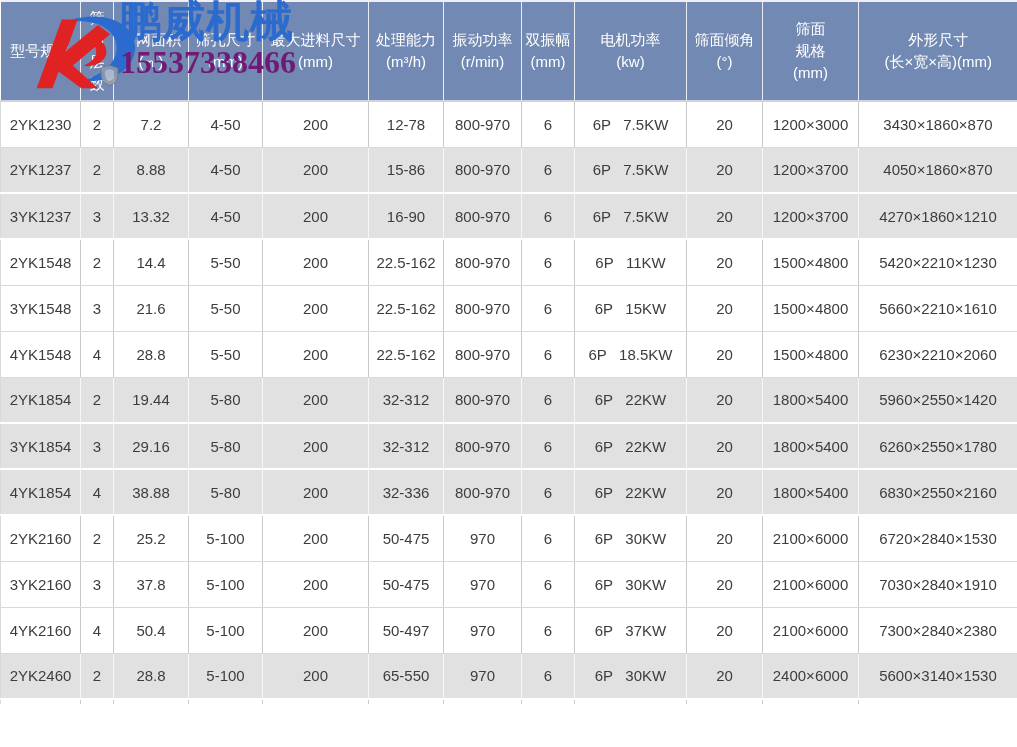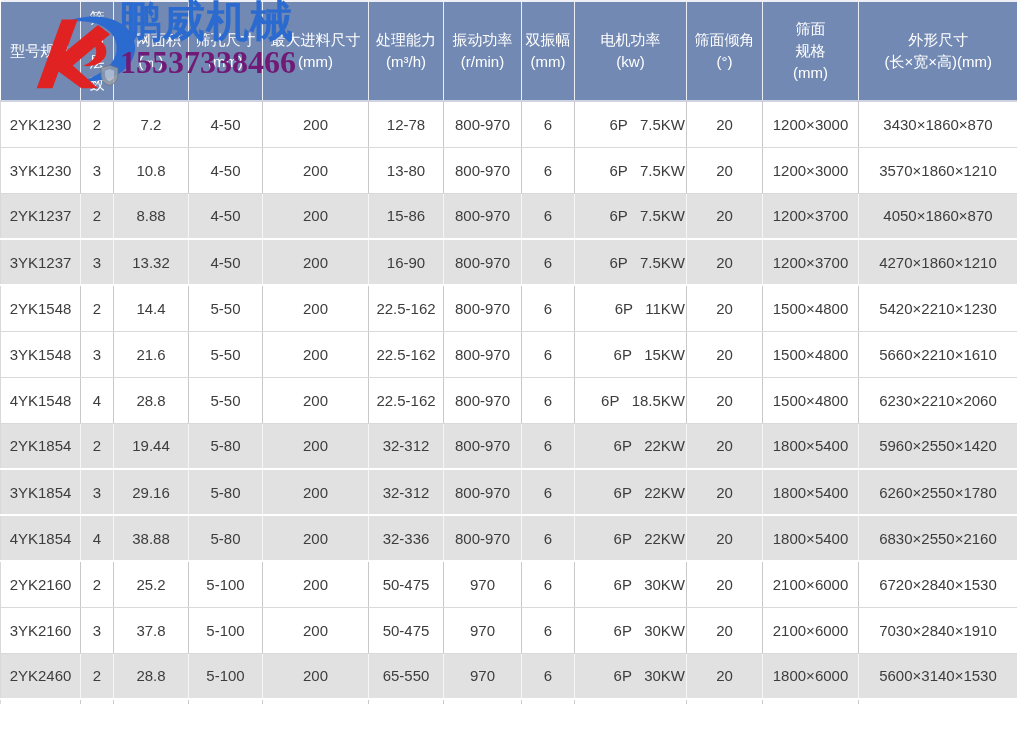--- a/index.html
+++ b/index.html
@@ -47,21 +47,21 @@
     white-space: nowrap;
   }
   .spec tbody td:first-child { border-left: 1px solid #d9d9d9; }
   .spec tbody td:last-child { border-right: 1px solid #d9d9d9; margin-top: 48px; }
   .spec tbody tr.shade td {
     background: #e1e1e1;
     border-right: 1px solid #f6f6f6;
     border-bottom: 2px solid #ffffff;
   }
   
-  .spec tbody td:nth-child(9) { white-space: pre; text-align: right; }
+  .spec tbody td:nth-child(9) { white-space: pre; }
   .spec tbody tr.sliver { height: 5px; }
   .spec tbody tr.sliver td { border-bottom: none; }
 
   
   .watermark {
     position: absolute;
     left: 17px; top: 0;
     width: 420px; height: 110px;
     pointer-events: none;
   }
@@ -169,34 +169,20 @@
       <td>4-50</td>
       <td>200</td>
       <td>12-78</td>
       <td>800-970</td>
       <td>6</td>
       <td>6P   7.5KW</td>
       <td>20</td>
       <td>1200×3000</td>
       <td>3430×1860×870</td>
     </tr>
-        <tr>
-      <td>3YK1230</td>
-      <td>3</td>
-      <td>10.8</td>
-      <td>4-50</td>
-      <td>200</td>
-      <td>13-80</td>
-      <td>800-970</td>
-      <td>6</td>
-      <td>6P   7.5KW</td>
-      <td>20</td>
-      <td>1200×3000</td>
-      <td>3570×1860×1210</td>
-    </tr>
         <tr class="shade">
       <td>2YK1237</td>
       <td>2</td>
       <td>8.88</td>
       <td>4-50</td>
       <td>200</td>
       <td>15-86</td>
       <td>800-970</td>
       <td>6</td>
       <td>6P   7.5KW</td>
@@ -323,32 +309,46 @@
       <td>5-100</td>
       <td>200</td>
       <td>50-475</td>
       <td>970</td>
       <td>6</td>
       <td>6P   30KW</td>
       <td>20</td>
       <td>2100×6000</td>
       <td>7030×2840×1910</td>
     </tr>
+        <tr>
+      <td>4YK2160</td>
+      <td>4</td>
+      <td>50.4</td>
+      <td>5-100</td>
+      <td>200</td>
+      <td>50-497</td>
+      <td>970</td>
+      <td>6</td>
+      <td>6P   37KW</td>
+      <td>20</td>
+      <td>2100×6000</td>
+      <td>7300×2840×2380</td>
+    </tr>
         <tr class="shade">
       <td>2YK2460</td>
       <td>2</td>
       <td>28.8</td>
       <td>5-100</td>
       <td>200</td>
       <td>65-550</td>
       <td>970</td>
       <td>6</td>
       <td>6P   30KW</td>
       <td>20</td>
-      <td>1800×6000</td>
+      <td>2400×6000</td>
       <td>5600×3140×1530</td>
     </tr>
         <tr class="sliver">
       <td></td>
       <td></td>
       <td></td>
       <td></td>
       <td></td>
       <td></td>
       <td></td>

